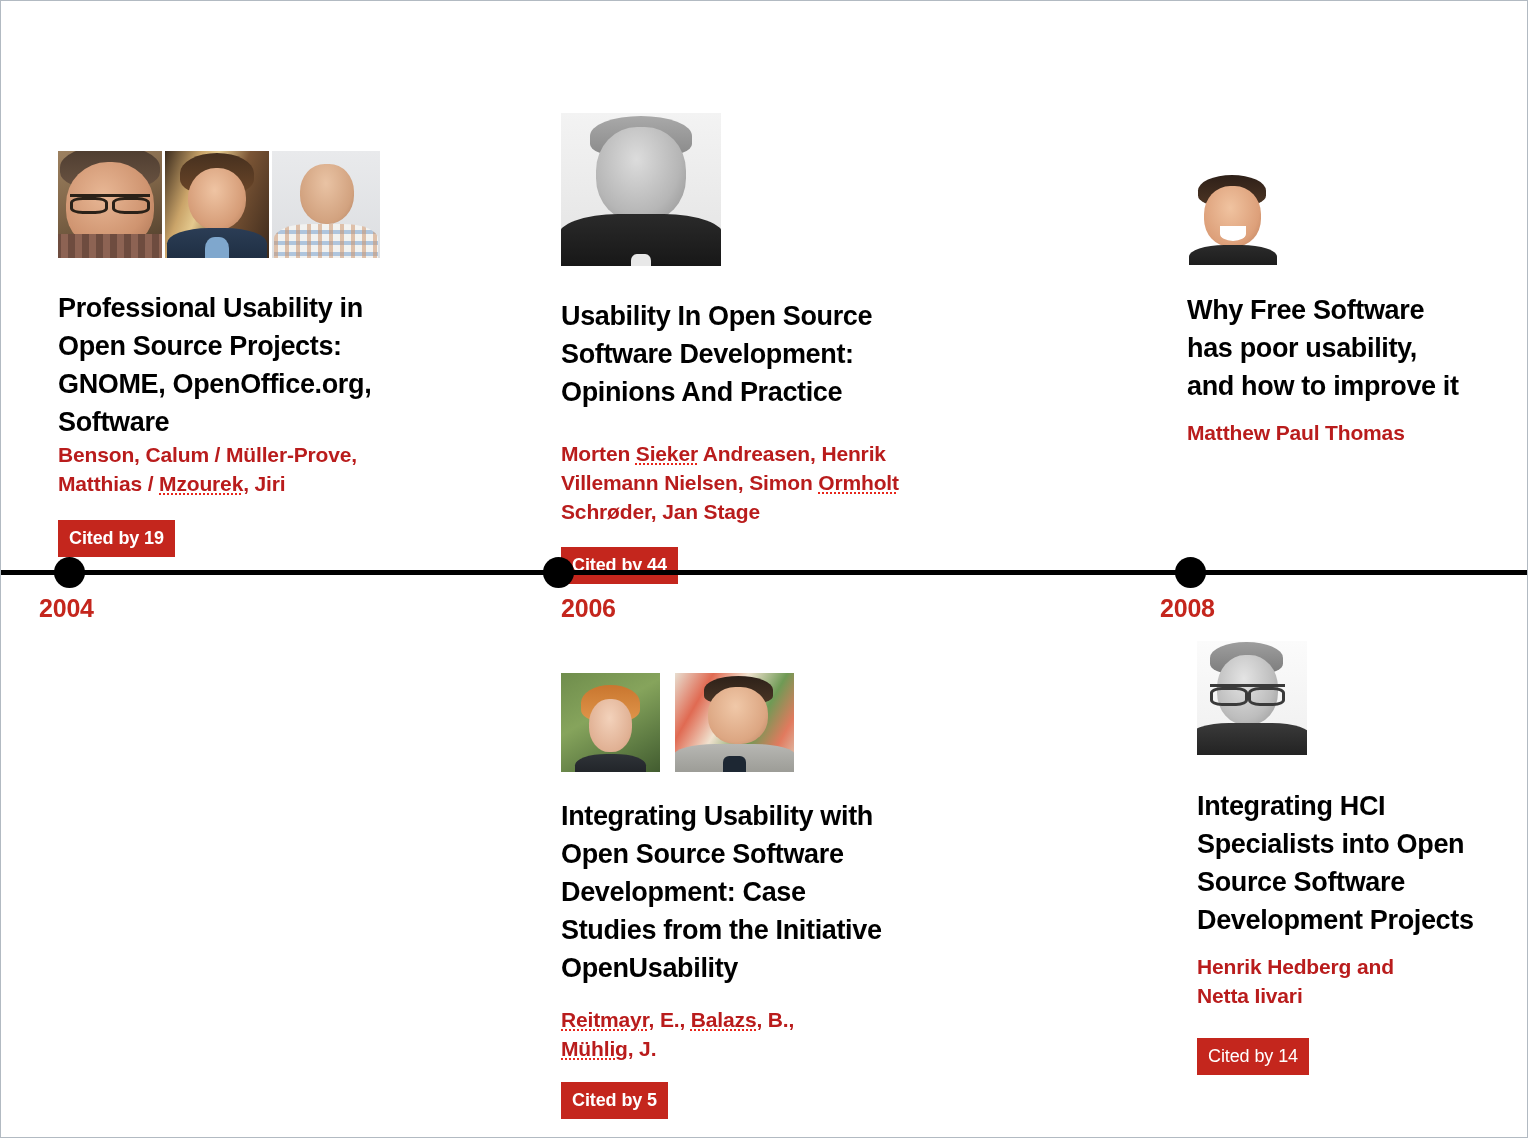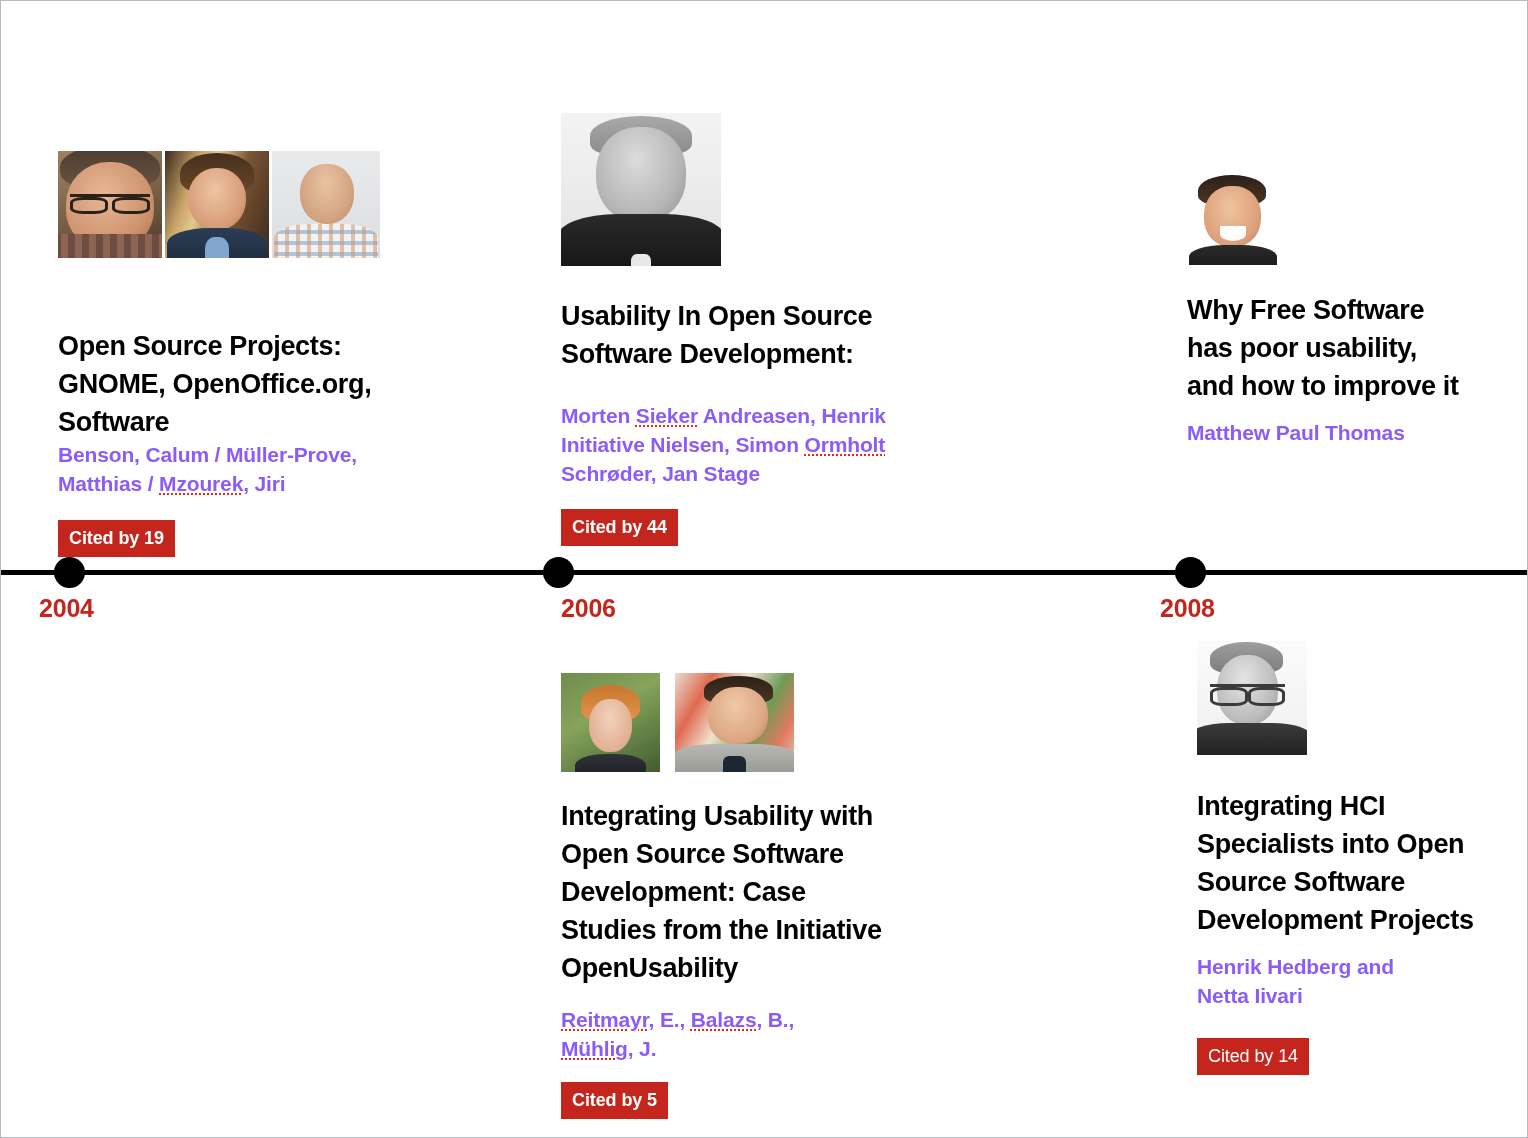--- a/index.html
+++ b/index.html
@@ -73,21 +73,21 @@
     font-weight: bold;
     line-height: 1.41;
     color: #000000;
     letter-spacing: -0.35px;
   }
 
   .entry-authors {
     font-size: 21px;
     font-weight: bold;
     line-height: 1.38;
-    color: #8b5cf6;
+    color: #b91c1c;
     letter-spacing: -0.15px;
   }
 
   
   .sp {
     text-decoration: underline;
     text-decoration-style: dotted;
     text-decoration-color: #e8251a;
     text-decoration-thickness: 2px;
     text-underline-offset: 2px;
@@ -311,21 +311,21 @@
         <span class="face-body"></span>
           <span class="shirt"></span>
       </div>
       <div class="thumb ph p3" style="width:108px;height:107px;">
         <span class="face-skin"></span>
           <span class="face-body"></span>
       </div>
     </div>
 
     <div class="entry-title" style="margin-top:31px; width:385px;">
-      <br>
+      <span>Professional Usability in</span><br>
       <span>Open Source Projects:</span><br>
       <span>GNOME, OpenOffice.org,</span><br>
       <span>Software</span>
     </div>
 
     <div class="entry-authors" style="margin-top:0; width:395px;">
       <span>Benson, Calum / Müller-Prove,</span><br>
       <span>Matthias / </span><span class="sp">Mzourek</span><span>, Jiri</span>
     </div>
 
@@ -340,25 +340,26 @@
         <span class="face-hair"></span>
           <span class="face-skin"></span>
         <span class="face-body"></span>
           <span class="collar"></span>
       </div>
     </div>
 
     <div class="entry-title" style="margin-top:31px; width:400px;">
       <span>Usability In Open Source</span><br>
       <span>Software Development:</span><br>
+      <span>Opinions And Practice</span>
     </div>
 
     <div class="entry-authors" style="margin-top:29px; width:405px;">
       <span>Morten </span><span class="sp">Sieker</span><span> Andreasen, Henrik</span><br>
-      <span>Initiative Nielsen, Simon </span><span class="sp">Ormholt</span><br>
+      <span>Villemann Nielsen, Simon </span><span class="sp">Ormholt</span><br>
       <span>Schrøder, Jan Stage</span>
     </div>
 
     <div style="margin-top:20px;">
       <span class="cited-badge">Cited by 44</span>
     </div>
   </div>
 
   <div class="entry" style="left:1186px; top:172px; width:330px;">
     <div class="thumbs">

